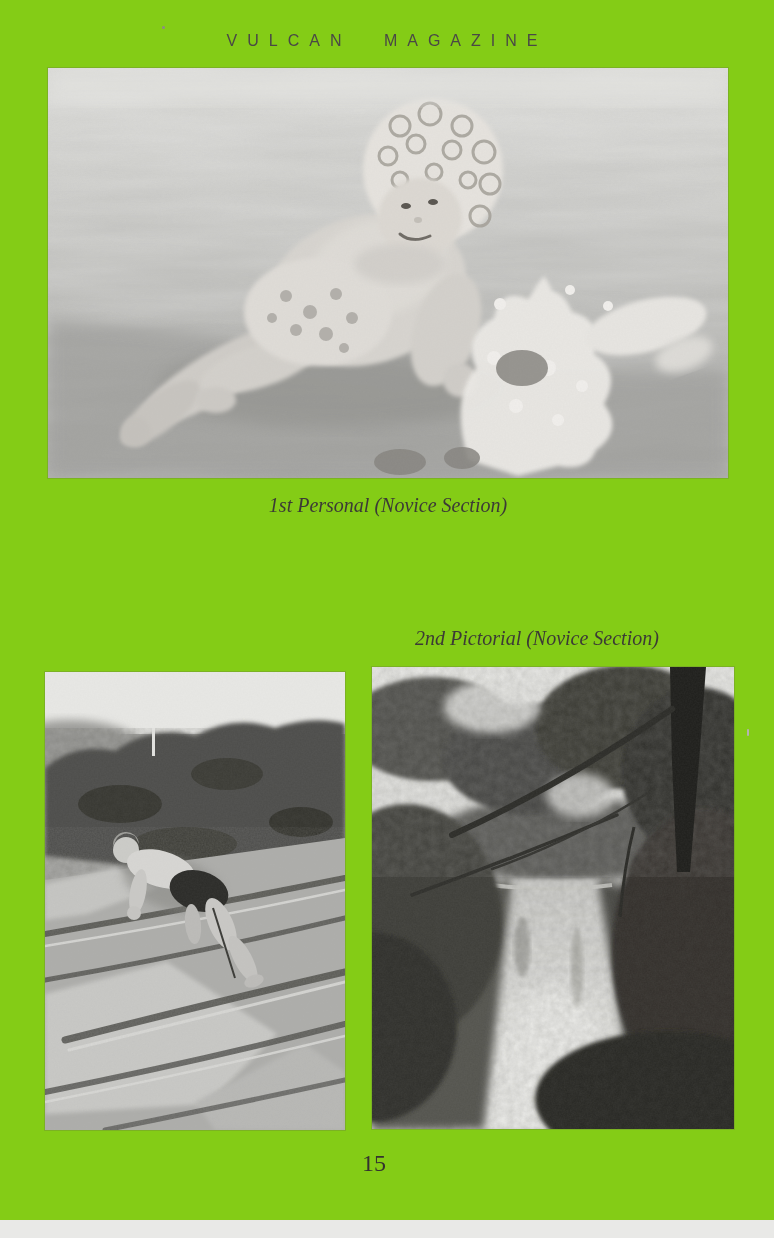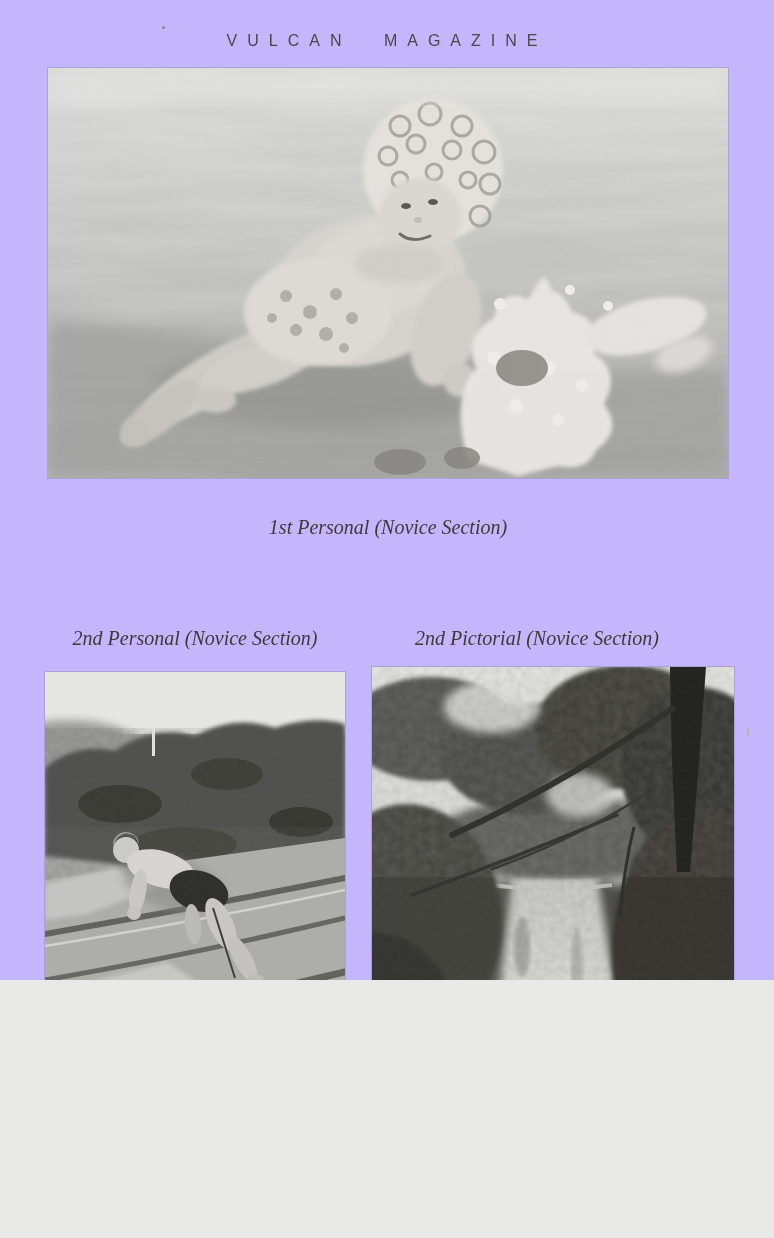--- a/index.html
+++ b/index.html
@@ -1,19 +1,19 @@
 <!DOCTYPE html>
 <html><head>
 <meta charset="utf-8">
 <style>
   html,body{margin:0;padding:0;background:#e9e9e7;}
   .page{
     position:relative;
-    width:774px;height:980px;
-    background:#c4b5fd;
+    width:774px;height:1220px;
+    background:#84cc16;
     overflow:hidden;
     font-family:"Liberation Serif", serif;
     color:#44423e;
   }
   .masthead{
     position:absolute;top:32px;left:0;width:774px;
     text-align:center;
     font-family:"Liberation Sans", sans-serif;
     font-size:16px;font-weight:400;
     letter-spacing:10px;word-spacing:18px;
@@ -32,21 +32,21 @@
   .photo-bl{left:45px;top:672px;width:300px;height:458px;}
   .photo-br{left:372px;top:667px;width:362px;height:462px;}
   .caption{
     position:absolute;
     font-style:italic;
     font-size:20px;
     color:#3c3a36;
     text-align:center;
     white-space:nowrap;
   }
-  .caption-top{left:48px;width:680px;top:494px;margin-top:22px;}
+  .caption-top{left:48px;width:680px;top:494px;}
   .caption-bl{left:45px;width:300px;top:627px;}
   .caption-br{left:356px;width:362px;top:627px;}
   .pagenum{
     position:absolute;left:337px;width:74px;top:1150px;
     text-align:center;font-size:24px;color:#34322f;
   }
 </style>
 </head>
 <body>
 
@@ -188,21 +188,20 @@
         </g>
       </g>
       <rect width="680" height="410" filter="url(#f-grain)" opacity="0.16"></rect>
 
       <rect width="680" height="36" fill="#e3e3e0" opacity="0.55" filter="url(#f-b8)"></rect>
     </svg>
   </div>
 
   <div class="caption caption-top">1st Personal (Novice Section)</div>
 
-  <div class="caption caption-bl">2nd Personal (Novice Section)</div>
   <div class="caption caption-br">2nd Pictorial (Novice Section)</div>
 
   <div class="photo photo-bl">
     <svg width="300" height="458" viewBox="0 0 300 458" preserveAspectRatio="none">
       <rect width="300" height="458" fill="#a9a9a6"></rect>
 
       <rect width="300" height="62" fill="#e8e8e5"></rect>
 
       <ellipse cx="25" cy="80" rx="75" ry="32" fill="#9c9c99" filter="url(#f-b4)"></ellipse>
 

